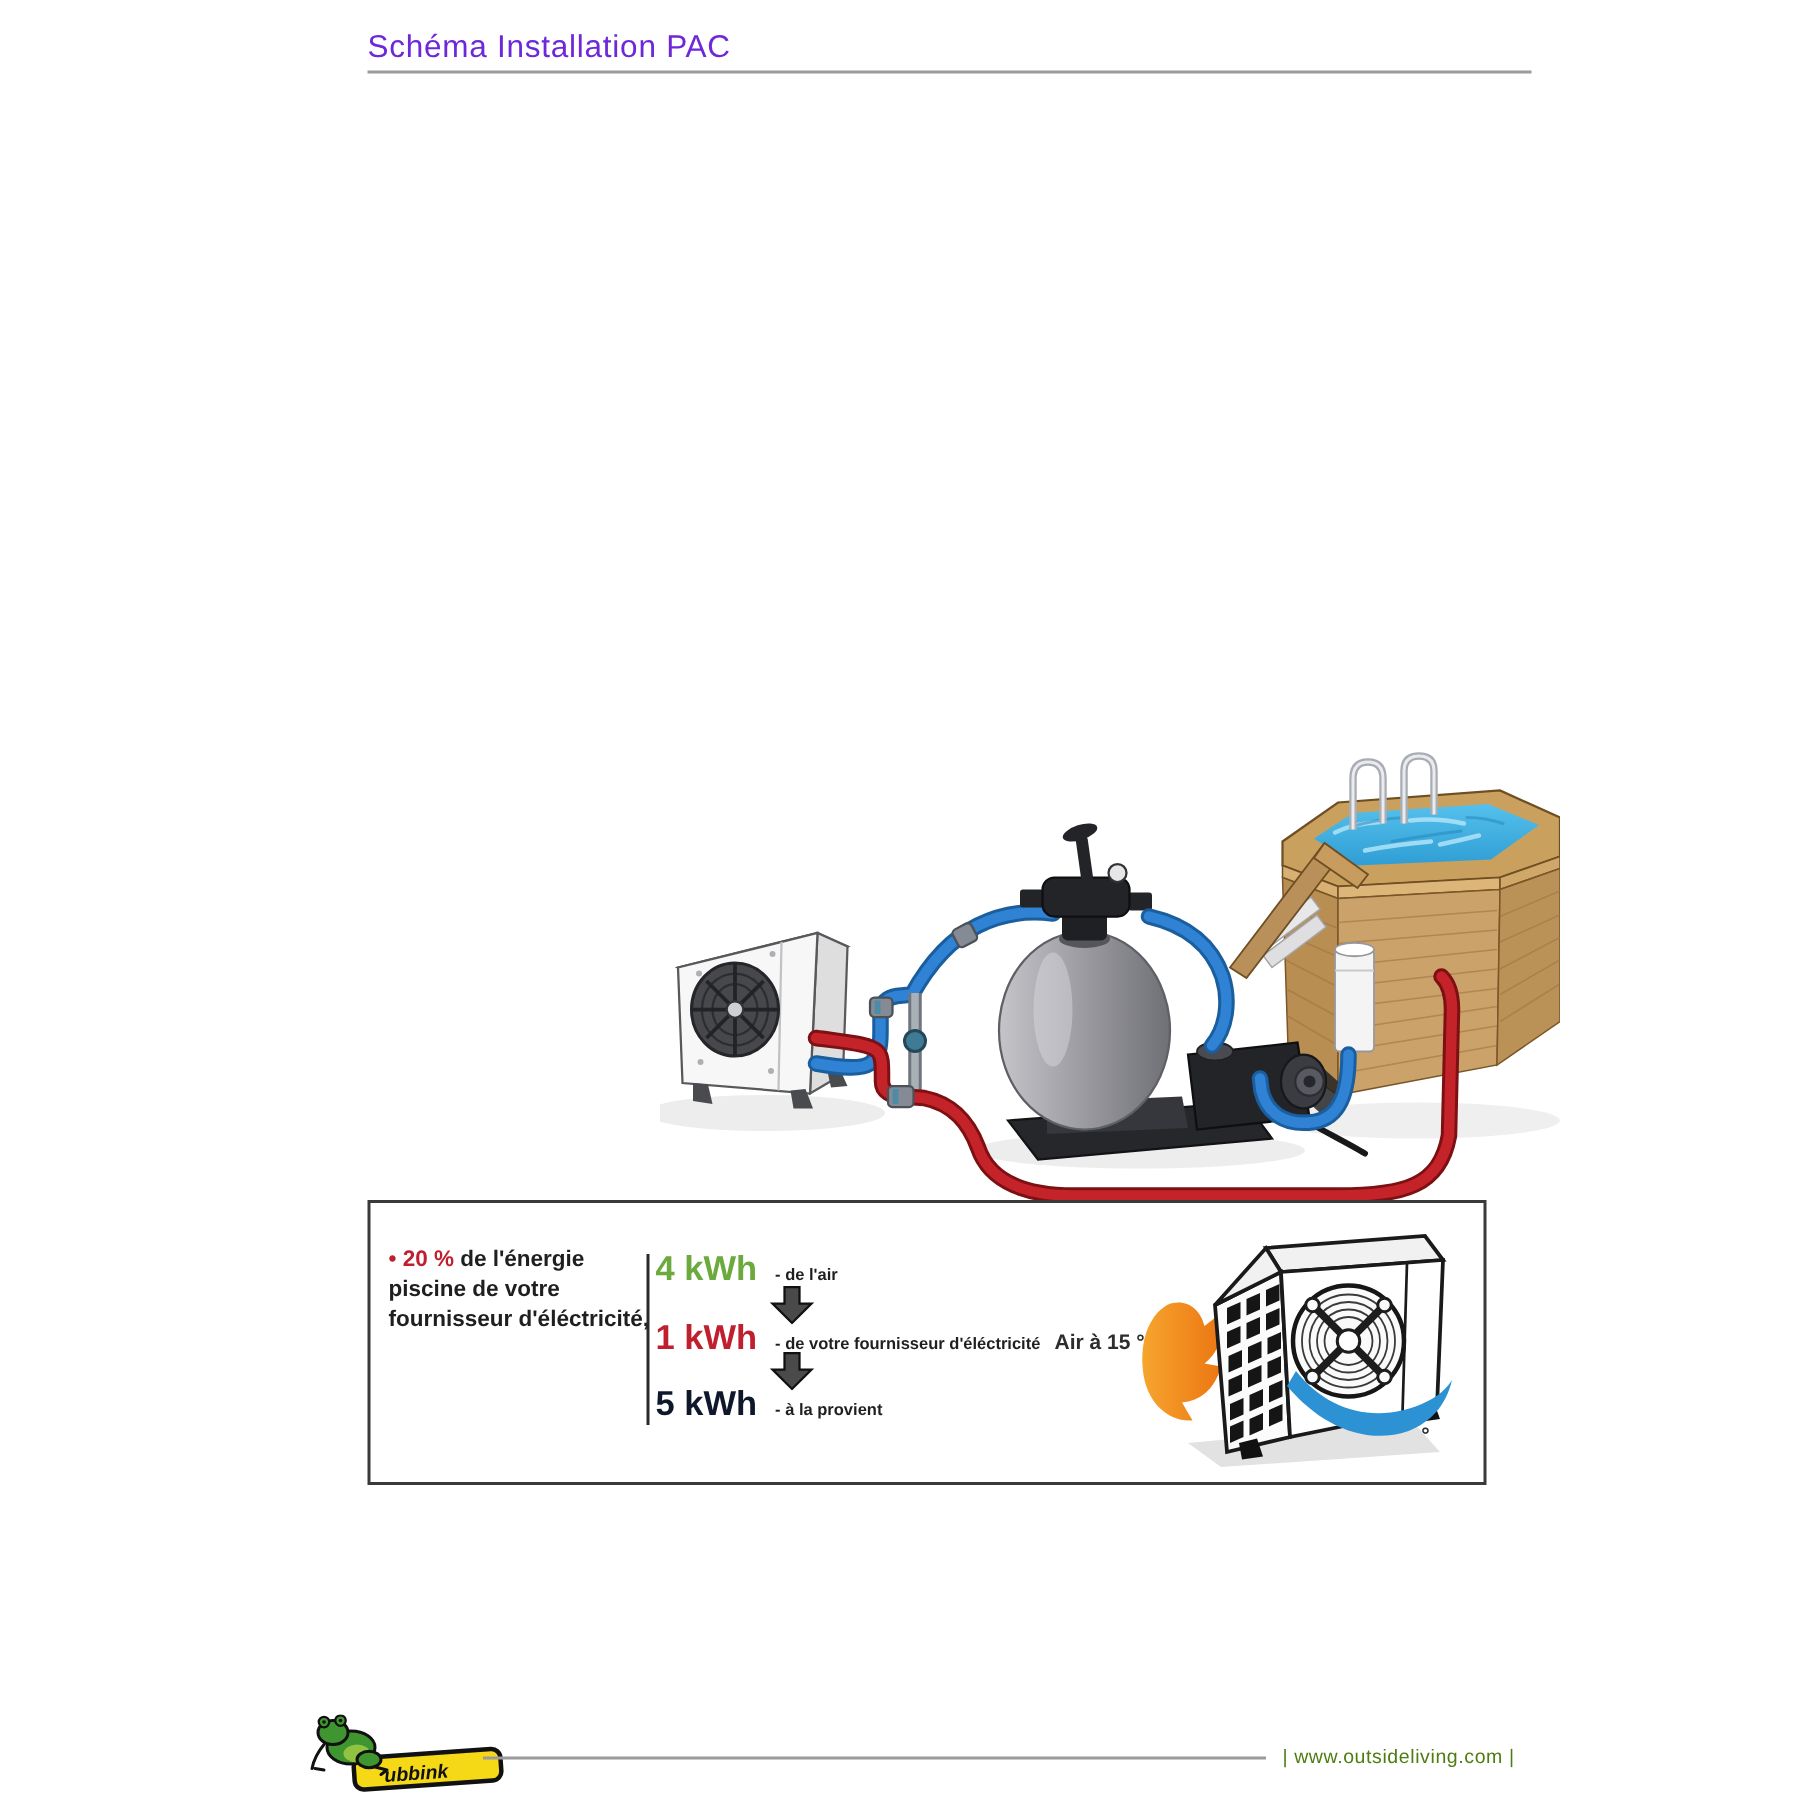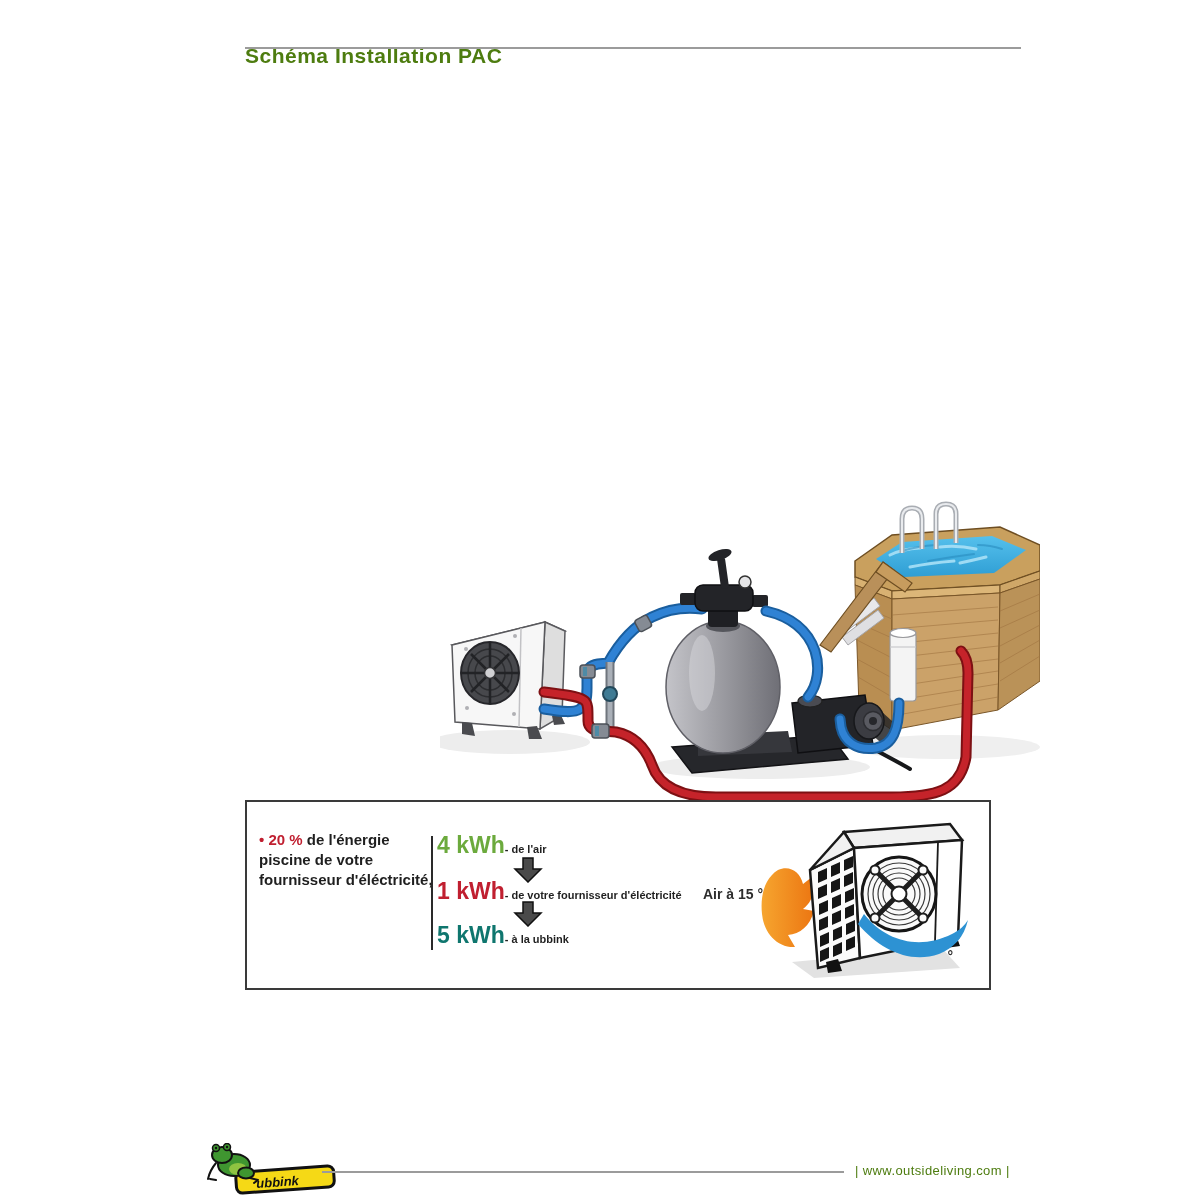--- a/index.html
+++ b/index.html
@@ -1,37 +1,37 @@
 <!DOCTYPE html>
 <html><head>
 <meta charset="utf-8">
 <style>
   html,body{margin:0;padding:0;background:#ffffff;}
   .page{position:relative;width:1200px;height:1200px;background:#ffffff;overflow:hidden;
         font-family:"Liberation Sans",sans-serif;}
   
   .doc-title{position:absolute;left:245px;top:20px;font-size:21px;letter-spacing:.5px;
-             color:#4d7c0f;font-weight:700;margin-top:24px;}
+             color:#6d28d9;font-weight:400;}
   .title-rule{position:absolute;left:245px;top:47px;width:776px;height:2px;background:#9b9b9b;}
   
   .scene{position:absolute;left:440px;top:495px;width:600px;height:310px;}
   
   .energy-box{position:absolute;left:245px;top:800px;width:746px;height:190px;
               border:2px solid #3a3a3a;background:#ffffff;box-sizing:border-box;}
   .bullets{position:absolute;left:12px;top:28px;width:180px;font-size:15px;font-weight:700;
            color:#1f1f1f;line-height:20px;}
   .bullet-block{margin:0 0 11px 0;}
   .dot{font-size:15px;}
   .red{color:#c01f30;}
   .green{color:#6caa3d;}
-  .blue{color:#0f766e;}
+  .blue{color:#0f172a;}
   .vdivider{position:absolute;left:184px;top:34px;width:2px;height:114px;background:#2a2a2a;}
   .flow-row{position:absolute;left:190px;white-space:nowrap;}
   .flow-val{font-size:23px;font-weight:700;}
-  .flow-label{font-size:11px;font-weight:700;color:#1f1f1f;margin-left:0;}
+  .flow-label{font-size:11px;font-weight:700;color:#1f1f1f;margin-left:12px;}
   .flow-arrow{position:absolute;left:266px;width:30px;height:26px;}
   .air-label{position:absolute;font-size:14px;font-weight:700;color:#2d2d2d;white-space:nowrap;margin-left:18px;}
   .box-hp{position:absolute;left:505px;top:8px;width:225px;height:170px;}
   
   .footer-logo{position:absolute;left:200px;top:1143px;width:140px;height:55px;}
   .footer-rule{position:absolute;left:322px;top:1171px;width:522px;height:2px;background:#9b9b9b;}
   .footer-site{position:absolute;left:855px;top:1163px;font-size:13px;color:#4d7c0f;letter-spacing:.4px;text-align:center;}
 </style>
 </head>
 <body>
@@ -210,21 +210,21 @@
     <svg class="flow-arrow" style="top:55px;" viewBox="0 0 30 26">
       <path d="M10,1 h10 v11 h8 L15,25 L2,12 h8 Z" fill="#4a4a4a" stroke="#111" stroke-width="1.5"></path>
     </svg>
     <div class="flow-row" style="top:76px;">
       <span class="flow-val red">1 kWh</span><span class="flow-label">- de votre fournisseur d'éléctricité</span>
     </div>
     <svg class="flow-arrow" style="top:99px;" viewBox="0 0 30 26">
       <path d="M10,1 h10 v11 h8 L15,25 L2,12 h8 Z" fill="#4a4a4a" stroke="#111" stroke-width="1.5"></path>
     </svg>
     <div class="flow-row" style="top:120px;">
-      <span class="flow-val blue">5 kWh</span><span class="flow-label">- à la ubbink</span>
+      <span class="flow-val blue">5 kWh</span><span class="flow-label">- à la provient</span>
     </div>
 
     <div class="air-label" style="left:438px;top:84px;">Air à 15 °</div>
     <div class="air-label" style="left:628px;top:146px;">Air à 10 °</div>
 
     <svg class="box-hp" viewBox="0 0 225 170">
       <defs>
         <linearGradient id="flameGrad" x1="0" y1="0" x2="1" y2="0">
           <stop offset="0" stop-color="#f6a52f"></stop>
             <stop offset="1" stop-color="#ec7612"></stop>

